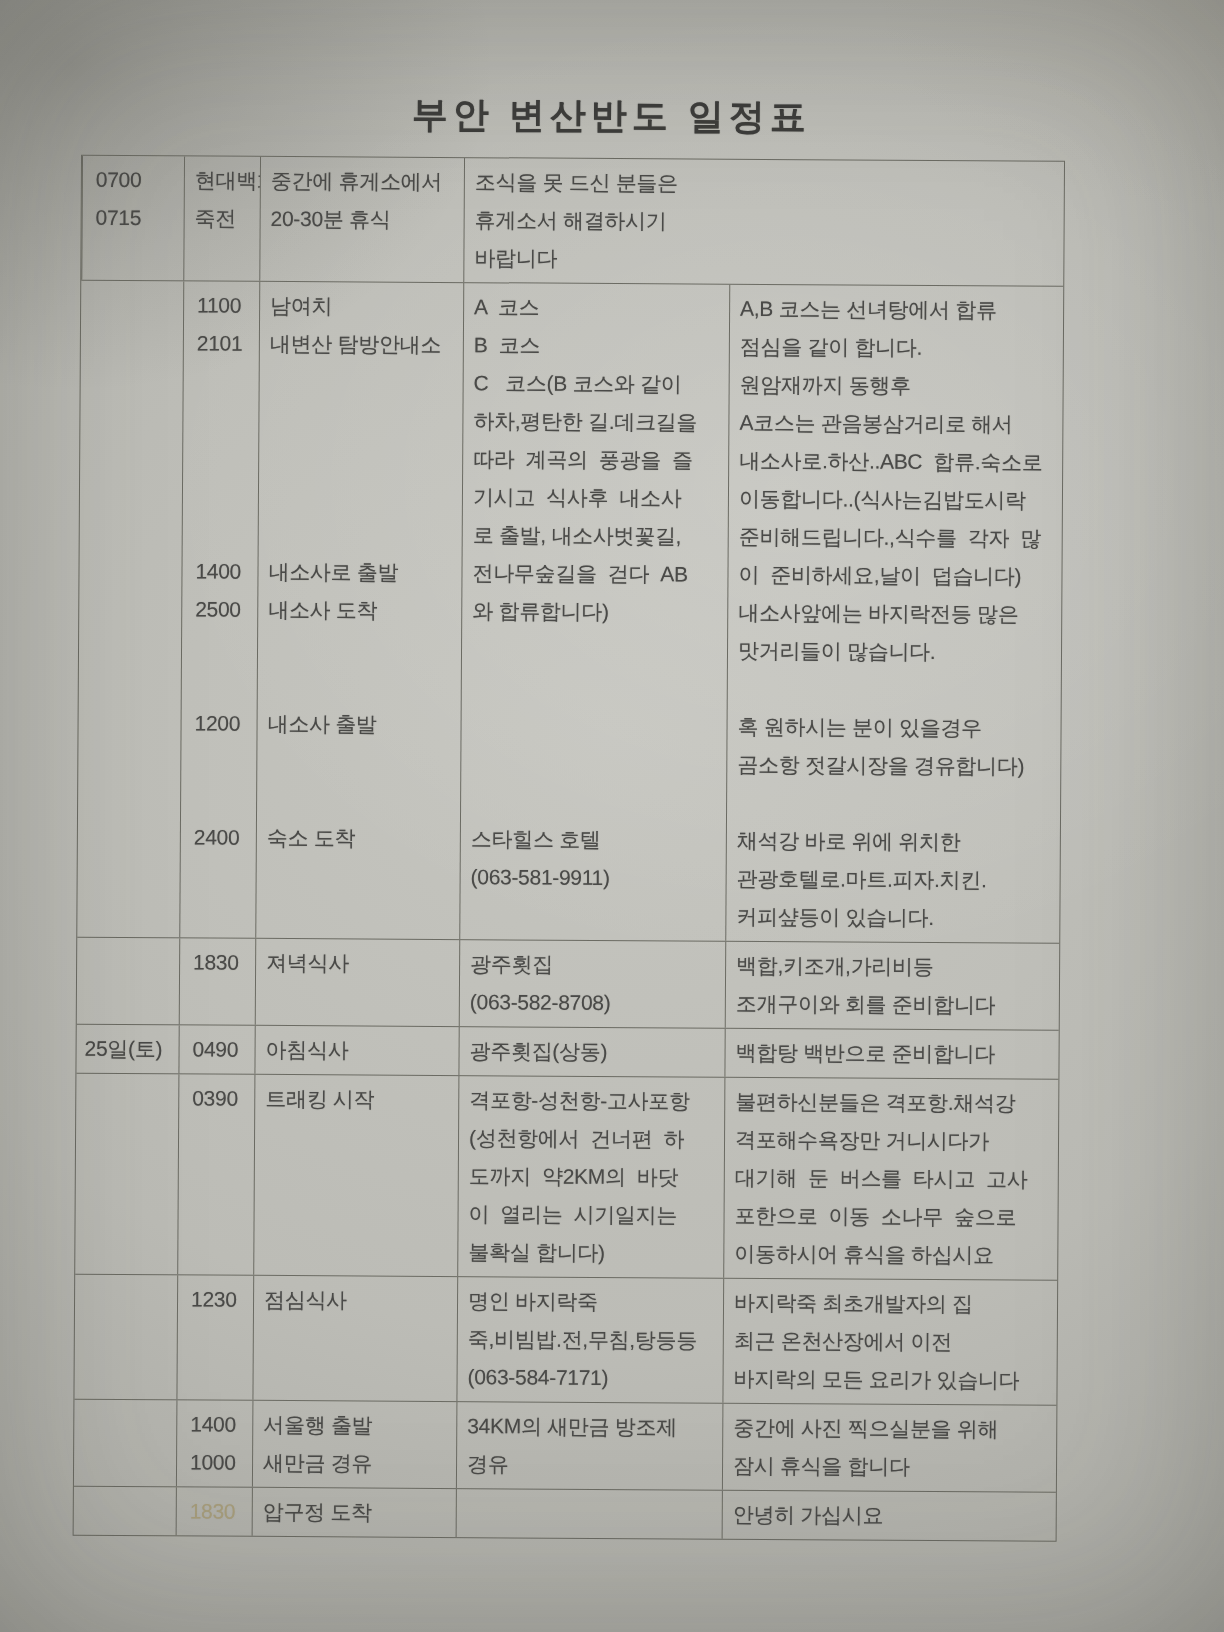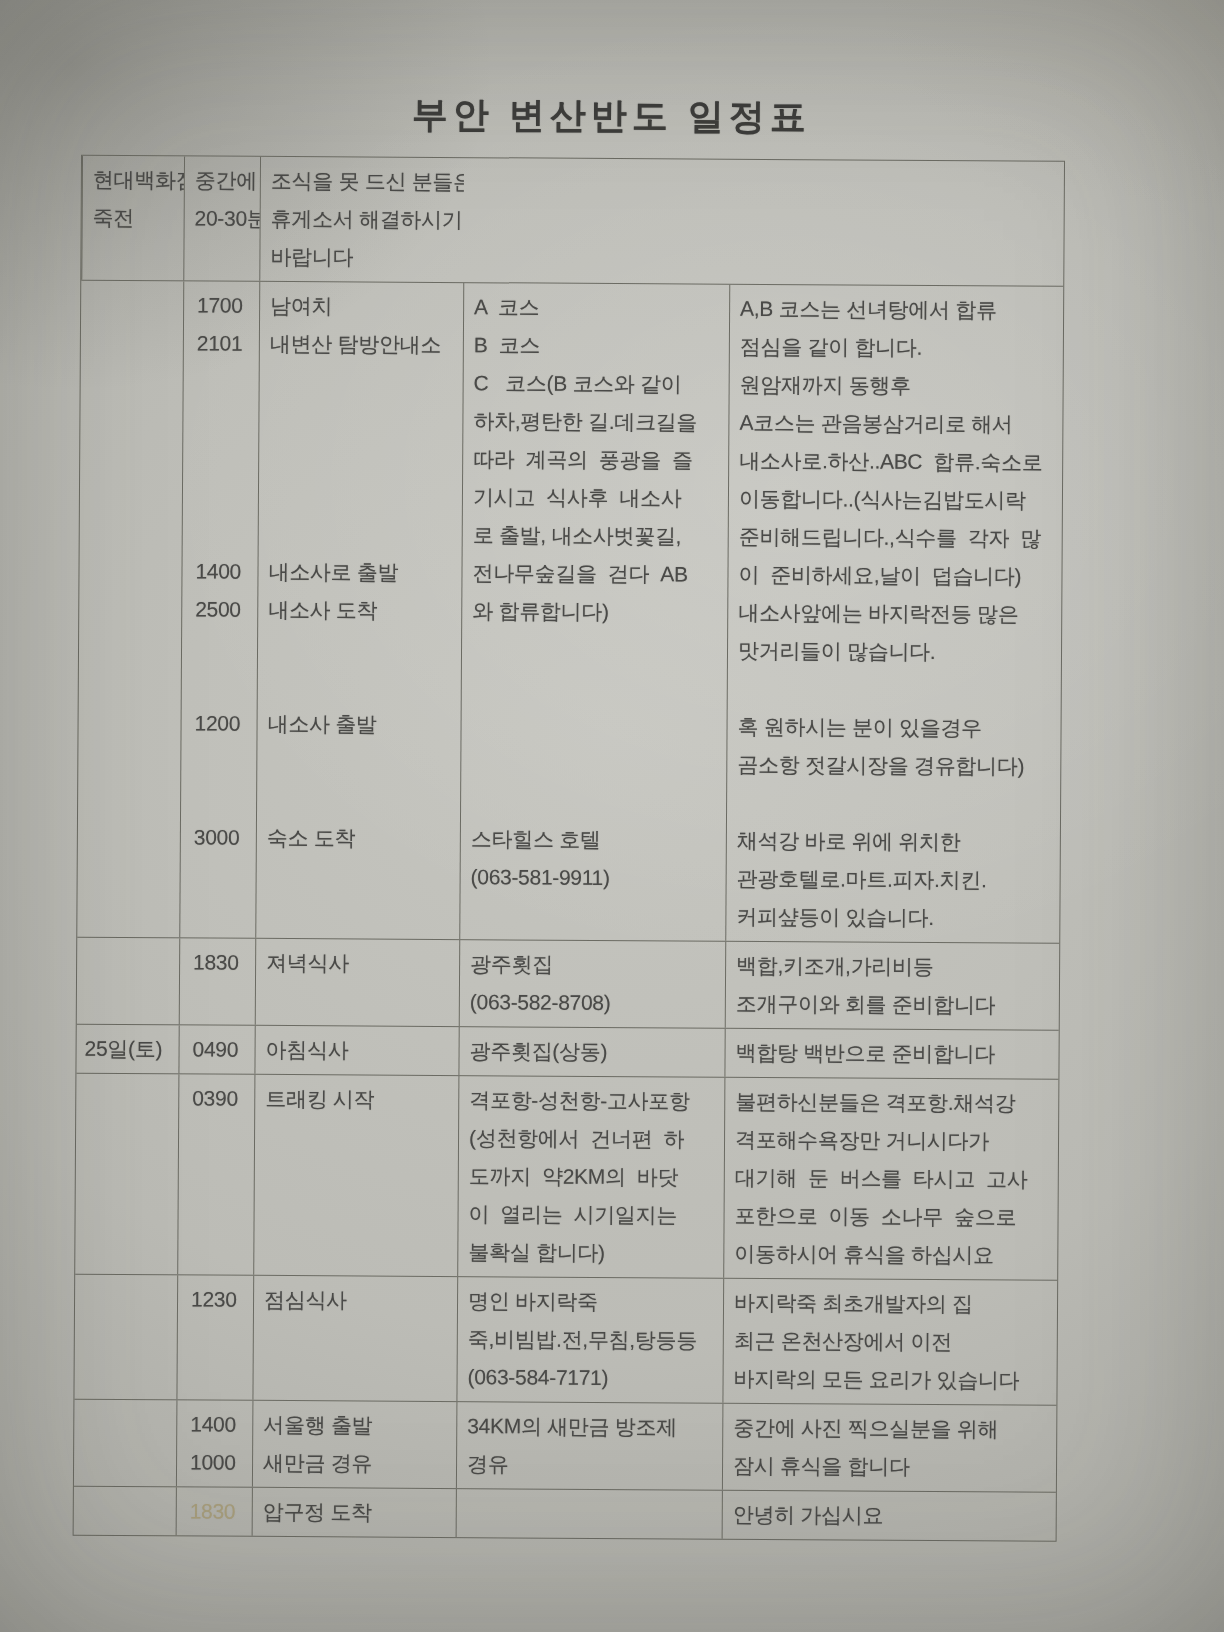--- a/index.html
+++ b/index.html
@@ -72,52 +72,56 @@
 </style>
 </head>
 <body>
 
 <div class="photo-bg"></div>
 
 <div class="sheet">
   <div class="page-title">부안 변산반도 일정표</div>
   <div class="itable">
       <div class="trow" style="min-height: 124px;">
+        <div class="tcell tcell-time">
+          <div class="tline">0700</div>
+          <div class="tline">0715</div>
+        </div>
         <div class="tcell tcell-event">
           <div class="tline">현대백화점</div>
           <div class="tline">죽전</div>
         </div>
         <div class="tcell tcell-detail">
           <div class="tline">중간에 휴게소에서</div>
           <div class="tline">20-30분 휴식</div>
         </div>
         <div class="tcell tcell-note">
           <div class="tline">조식을 못 드신 분들은</div>
           <div class="tline">휴게소서 해결하시기</div>
           <div class="tline">바랍니다</div>
         </div>
       </div>
       <div class="trow" style="min-height: 656px;">
         <div class="tcell tcell-date"></div>
         <div class="tcell tcell-time">
-          <div class="tline">1700</div>
+          <div class="tline">1100</div>
           <div class="tline">2101</div>
           <div class="tline">&nbsp;</div>
           <div class="tline">&nbsp;</div>
           <div class="tline">&nbsp;</div>
           <div class="tline">&nbsp;</div>
           <div class="tline">&nbsp;</div>
           <div class="tline">1400</div>
           <div class="tline">2500</div>
           <div class="tline">&nbsp;</div>
           <div class="tline">&nbsp;</div>
           <div class="tline">1200</div>
           <div class="tline">&nbsp;</div>
           <div class="tline">&nbsp;</div>
-          <div class="tline">3000</div>
+          <div class="tline">2400</div>
         </div>
         <div class="tcell tcell-event">
           <div class="tline">남여치</div>
           <div class="tline">내변산 탐방안내소</div>
           <div class="tline">&nbsp;</div>
           <div class="tline">&nbsp;</div>
           <div class="tline">&nbsp;</div>
           <div class="tline">&nbsp;</div>
           <div class="tline">&nbsp;</div>
           <div class="tline">내소사로 출발</div>

